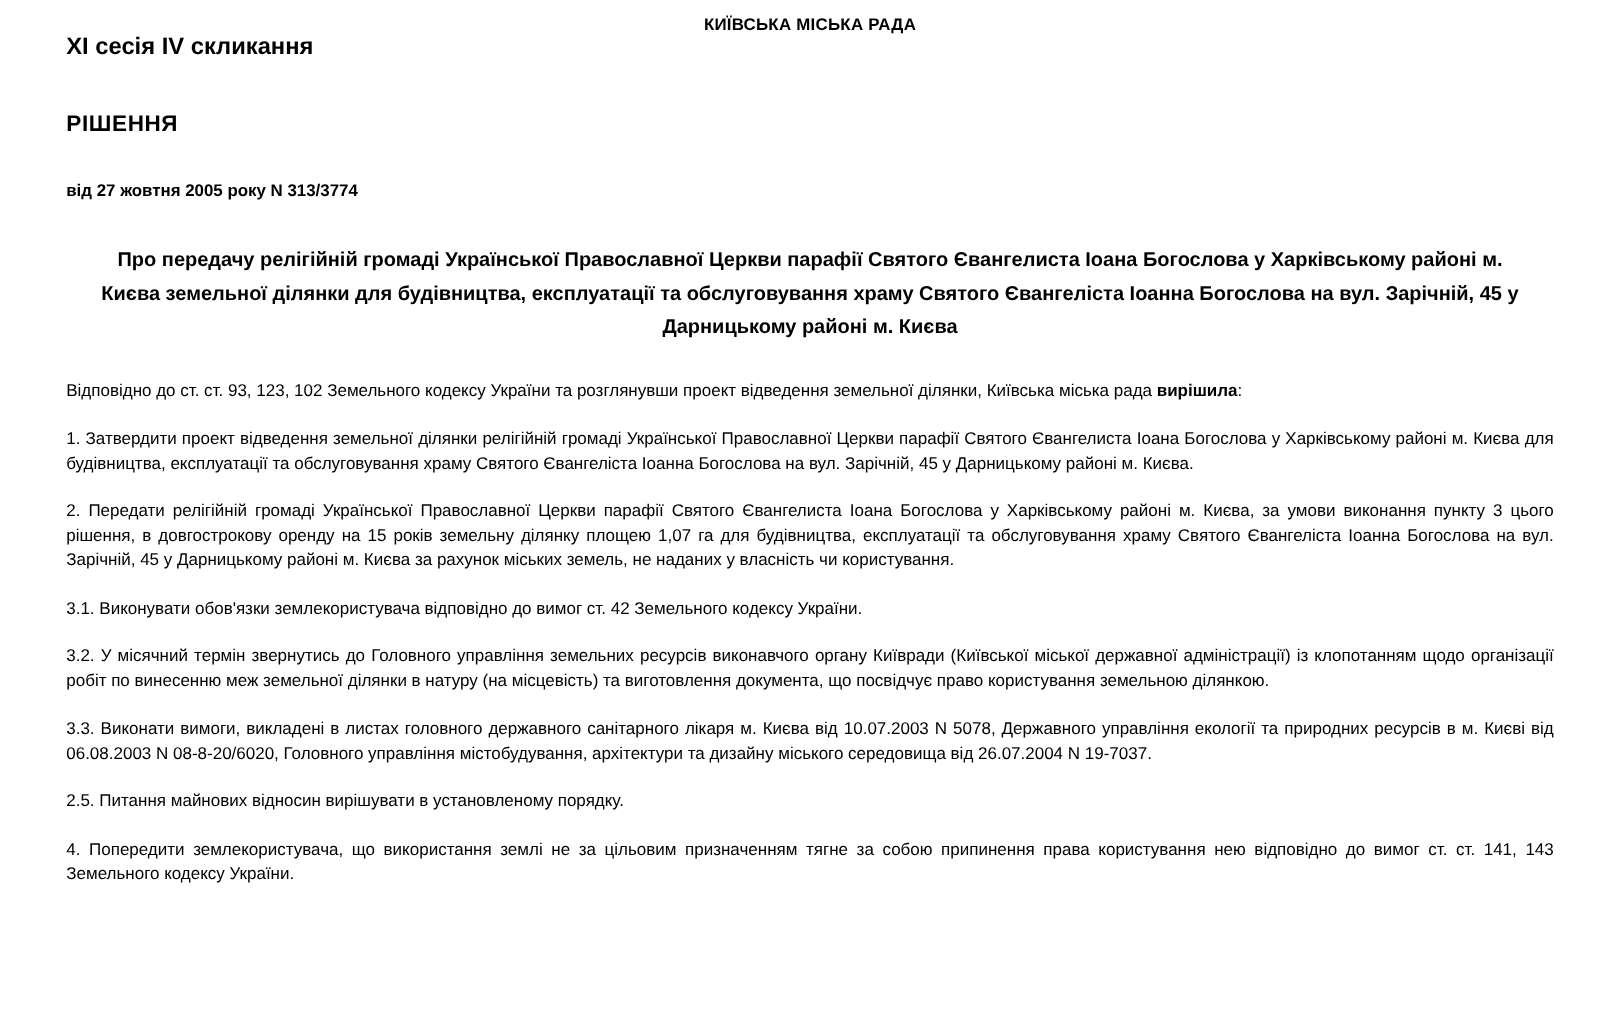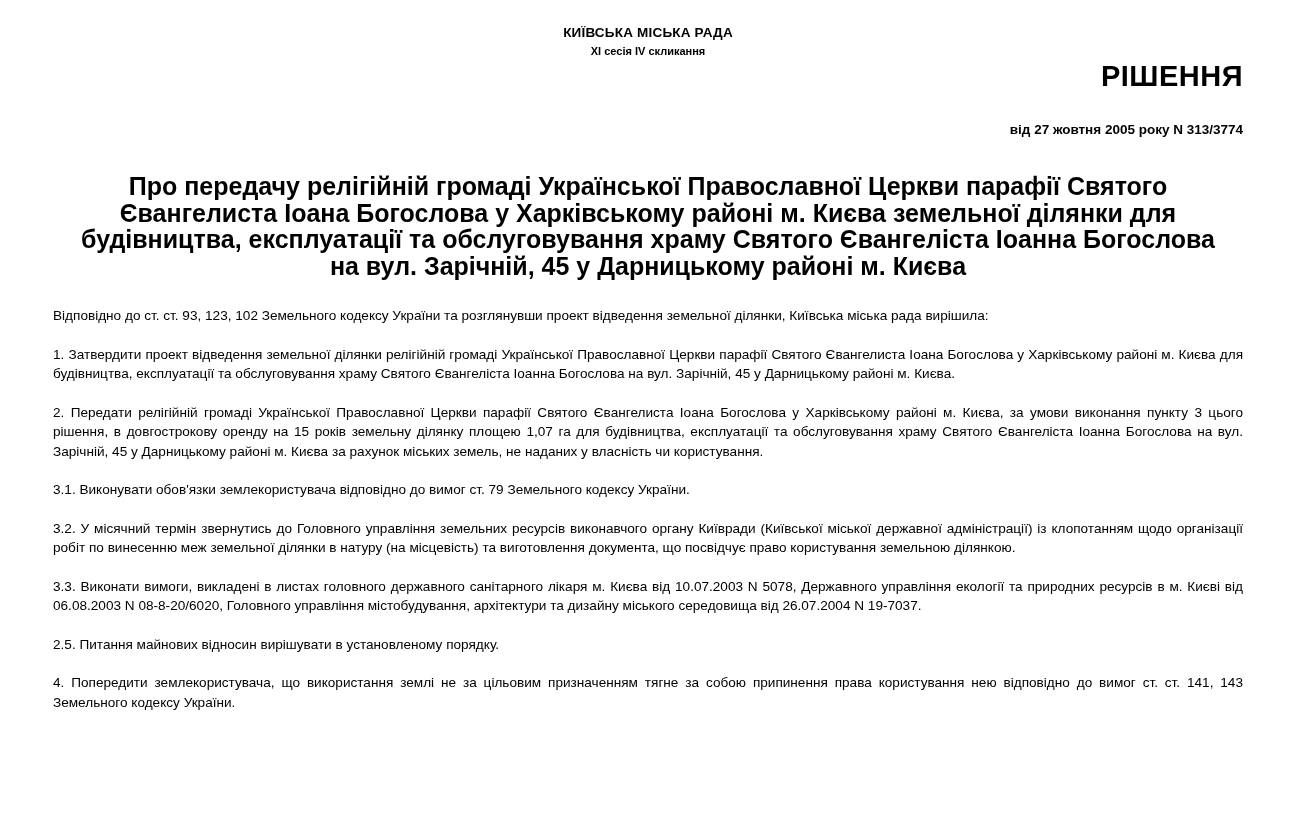--- a/index.html
+++ b/index.html
@@ -10,71 +10,72 @@
   body {
     width: 1296px;
     height: 819px;
     font-family: "Liberation Sans", sans-serif;
     color: #000000;
     overflow: hidden;
   }
   .page {
     width: 1190px;
     margin: 0 auto;
-    padding-top: 24px;
+    padding-top: 11px;
   }
   .org-name {
     text-align: center;
     font-size: 13.5px;
     font-weight: bold;
     letter-spacing: 0.2px;
     line-height: 18px;
   }
   .session {
-    text-align: center;
-    font-size: 11px;
+    text-align: left;
+    font-size: 19px;
     font-weight: bold;
     line-height: 18px;
   }
   .doc-type {
-    text-align: right;
-    font-size: 29px;
+    text-align: left;
+    font-size: 18px;
     font-weight: bold;
     letter-spacing: 0.5px;
+    margin-top: 36px;
     line-height: 32px;
   }
   .doc-date {
-    text-align: right;
+    text-align: left;
     font-size: 13.5px;
     font-weight: bold;
     margin-top: 29px;
     line-height: 18px;
   }
   .doc-title {
     text-align: center;
-    font-size: 25px;
+    font-size: 16px;
     font-weight: bold;
     margin-top: 34px;
     line-height: 26.5px;
     padding: 0 22px;
   }
   .body-text {
     margin-top: 27px;
   }
   .para {
     font-size: 13.6px;
     line-height: 19.5px;
     text-align: justify;
     margin: 0 0 19px 0;
   }
   .para:last-child {
     margin-bottom: 12px;
   }
   .bold {
-    font-weight: normal;
+    font-weight: bold;
   }
 </style>
 </head>
 <body>
 
 <div class="page">
 
   <div class="org-name">КИЇВСЬКА МІСЬКА РАДА</div>
 
   <div class="session">XI сесія IV скликання</div>
@@ -85,21 +86,21 @@
 
   <h1 class="doc-title">Про передачу релігійній громаді Української Православної Церкви парафії Святого Євангелиста Іоана Богослова у Харківському районі м. Києва земельної ділянки для будівництва, експлуатації та обслуговування храму Святого Євангеліста Іоанна Богослова на вул. Зарічній, 45 у Дарницькому районі м. Києва</h1>
 
   <div class="body-text">
 
     <p class="para"><span>Відповідно до ст. ст. 93, 123, 102 Земельного кодексу України та розглянувши проект відведення земельної ділянки, Київська міська рада </span><span class="bold">вирішила</span><span>:</span></p>
 
     <div>
       <p class="para">1. Затвердити проект відведення земельної ділянки релігійній громаді Української Православної Церкви парафії Святого Євангелиста Іоана Богослова у Харківському районі м. Києва для будівництва, експлуатації та обслуговування храму Святого Євангеліста Іоанна Богослова на вул. Зарічній, 45 у Дарницькому районі м. Києва.</p>
       <p class="para">2. Передати релігійній громаді Української Православної Церкви парафії Святого Євангелиста Іоана Богослова у Харківському районі м. Києва, за умови виконання пункту 3 цього рішення, в довгострокову оренду на 15 років земельну ділянку площею 1,07 га для будівництва, експлуатації та обслуговування храму Святого Євангеліста Іоанна Богослова на вул. Зарічній, 45 у Дарницькому районі м. Києва за рахунок міських земель, не наданих у власність чи користування.</p>
-      <p class="para">3.1. Виконувати обов'язки землекористувача відповідно до вимог ст. 79 Земельного кодексу України.</p>
+      <p class="para">3.1. Виконувати обов'язки землекористувача відповідно до вимог ст. 42 Земельного кодексу України.</p>
       <p class="para">3.2. У місячний термін звернутись до Головного управління земельних ресурсів виконавчого органу Київради (Київської міської державної адміністрації) із клопотанням щодо організації робіт по винесенню меж земельної ділянки в натуру (на місцевість) та виготовлення документа, що посвідчує право користування земельною ділянкою.</p>
       <p class="para">3.3. Виконати вимоги, викладені в листах головного державного санітарного лікаря м. Києва від 10.07.2003 N 5078, Державного управління екології та природних ресурсів в м. Києві від 06.08.2003 N 08-8-20/6020, Головного управління містобудування, архітектури та дизайну міського середовища від 26.07.2004 N 19-7037.</p>
       <p class="para">2.5. Питання майнових відносин вирішувати в установленому порядку.</p>
       <p class="para">4. Попередити землекористувача, що використання землі не за цільовим призначенням тягне за собою припинення права користування нею відповідно до вимог ст. ст. 141, 143 Земельного кодексу України.</p>
     </div>
 
   </div>
 </div>
 
 </body></html>

